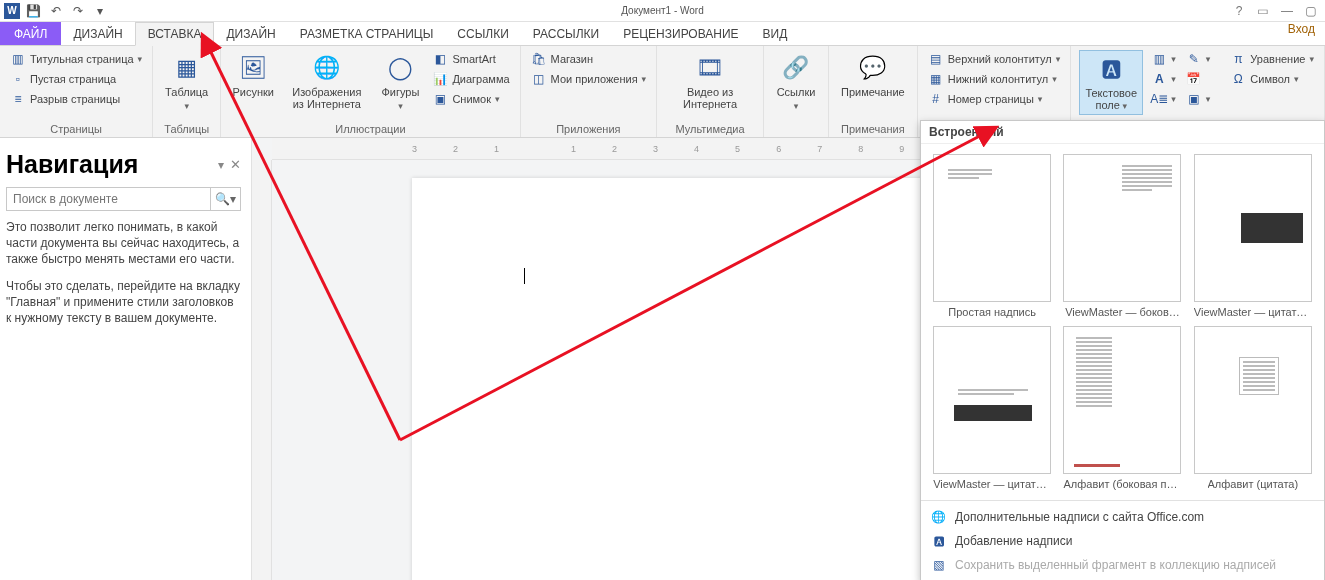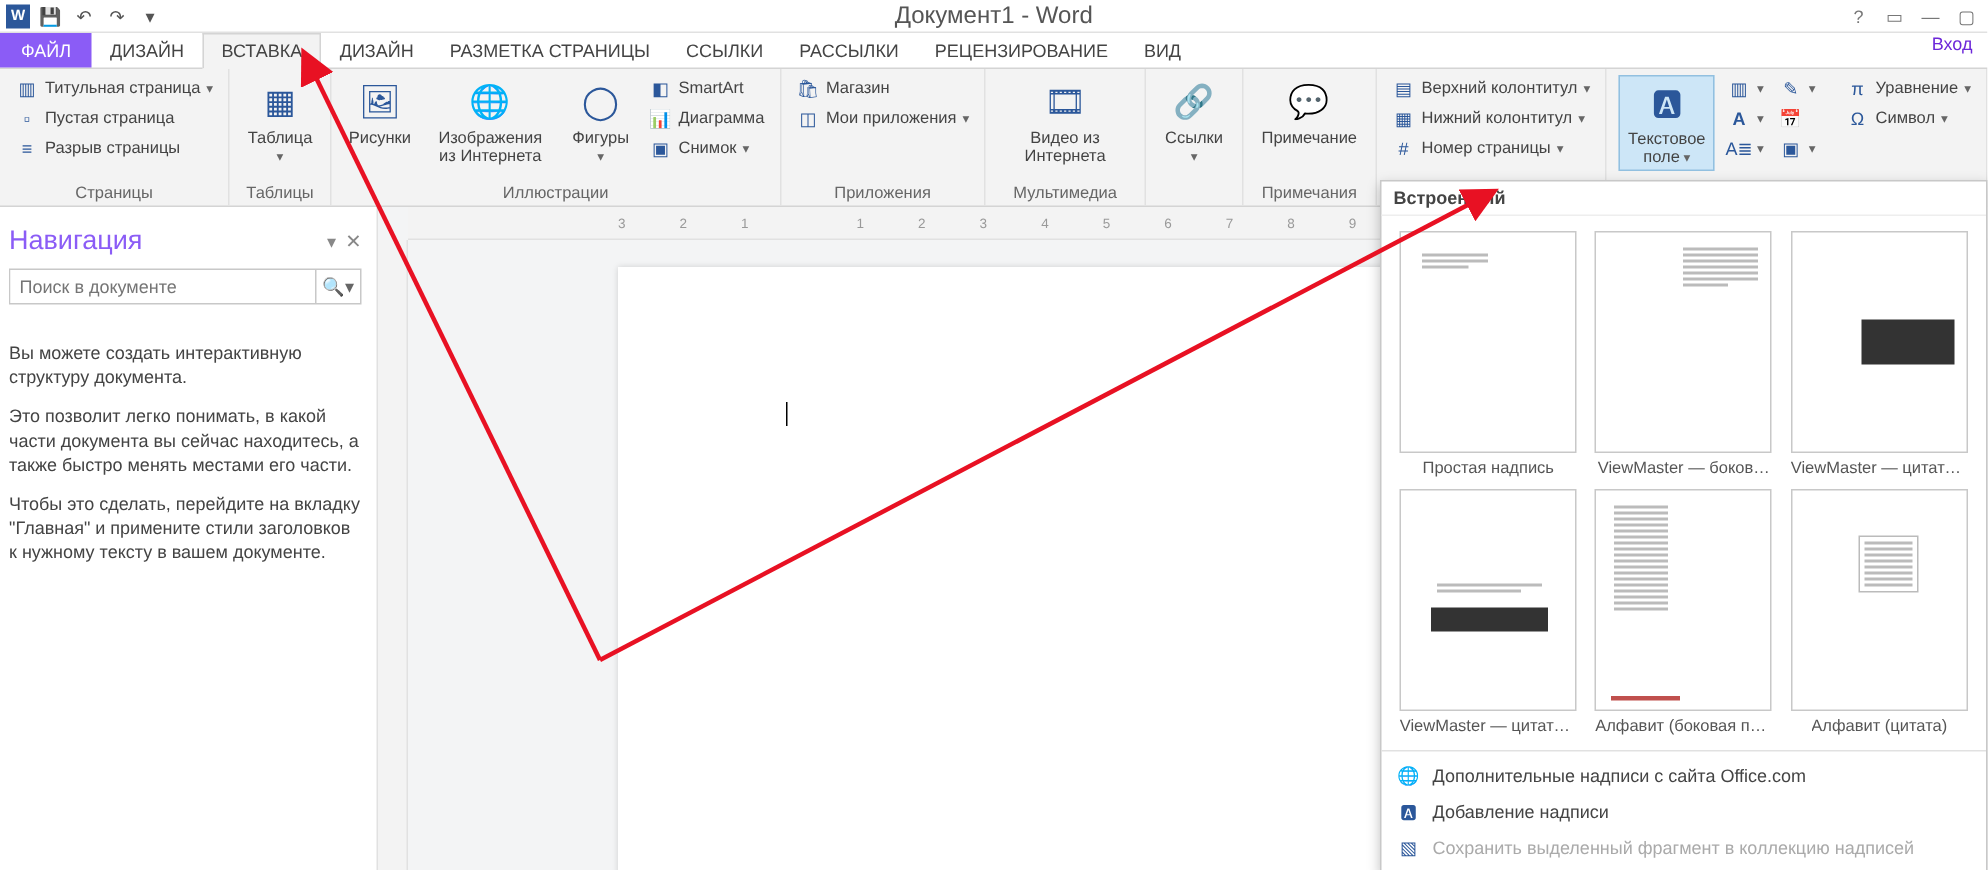--- a/index.html
+++ b/index.html
@@ -2,51 +2,51 @@
 <html><head>
 <meta charset="utf-8">
 <style>
   * { box-sizing: border-box; margin: 0; padding: 0; }
   html, body { width: 1325px; height: 580px; font-family: "Segoe UI", Tahoma, sans-serif; font-size: 12px; color: #444; background: #fff; overflow: hidden; }
   
   .titlebar { height: 22px; background: #fff; display: flex; align-items: center; position: relative; border-bottom: 1px solid #e1e1e1; }
   .qat { display: flex; align-items: center; gap: 6px; padding-left: 4px; }
   .qat .wicon { width: 16px; height: 16px; background: #2b579a; color: #fff; font-size: 10px; font-weight: bold; display:flex;align-items:center;justify-content:center; }
   .qat .q { width: 16px; height: 16px; display:flex;align-items:center;justify-content:center; color:#555;}
-  .title-center { position:absolute; left:50%; transform:translateX(-50%); color:#555; font-size:16px;}
+  .title-center { position:absolute; left:50%; transform:translateX(-50%); color:#555; font-size:10px;}
   .title-right { margin-left:auto; display:flex; gap:8px; padding-right:6px; color:#777;}
   .title-right span { width:16px; text-align:center;}
   
   .tabs { height: 24px; background:#fff; display:flex; align-items:stretch; border-bottom:1px solid #d4d4d4;}
   .tab { padding:0 12px; display:flex; align-items:center; font-size:12px; color:#444; cursor:pointer;}
   .tab.file { background:#8b5cf6; color:#fff; font-weight:normal; padding:0 14px;}
   .tab.active { background:#f3f3f3; border:1px solid #d4d4d4; border-bottom:1px solid #f3f3f3; margin-bottom:-1px;}
-  .tabs .signin { margin-left:auto; padding:0 10px; color:#6d28d9;}
+  .tabs .signin { margin-left:auto; padding:0 10px; color:#a16207;}
   
   .ribbon { height: 92px; background:#f3f3f3; border-bottom:1px solid #d4d4d4; display:flex; align-items:stretch; position:relative;}
   .group { border-right:1px solid #e1e1e1; padding:4px 8px 2px; display:flex; flex-direction:column; justify-content:space-between;}
   .group-body { display:flex; align-items:flex-start; gap:6px; flex:1;}
   .group-label { text-align:center; font-size:11px; color:#666; padding-top:2px;}
   .vbtn { display:flex; flex-direction:column; align-items:center; gap:2px; padding:2px 4px; min-width:48px;}
   .vbtn .ic { width:32px; height:32px; display:flex;align-items:center;justify-content:center; font-size:22px; color:#2b579a;}
   .vbtn .lb { font-size:11px; color:#444; text-align:center; line-height:1.1;}
   .stack { display:flex; flex-direction:column; gap:2px;}
   .hbtn { display:flex; align-items:center; gap:4px; font-size:11px; color:#444; padding:1px 2px; white-space:nowrap;}
   .hbtn .ic { width:16px;height:16px;display:flex;align-items:center;justify-content:center;color:#2b579a;font-size:12px;}
   .dd::after{content:" ▾"; font-size:9px; color:#666;}
   .ribbon-collapse { position:absolute; right:6px; bottom:4px; font-size:11px; color:#777;}
   .textbox-active { background:#cde6f7; border:1px solid #92c0e0;}
   
   .workspace { display:flex; height: calc(580px - 22px - 24px - 92px); position:relative;}
   
   .navpane { width:252px; border-right:1px solid #e1e1e1; background:#fff; padding:8px 10px 0 6px; display:flex; flex-direction:column;}
   .nav-head { display:flex; align-items:center; justify-content:space-between; padding:4px 0 8px;}
-  .nav-head h1 { font-size:18px; font-weight:normal; color:#8b5cf6;}
+  .nav-head h1 { font-size:25px; font-weight:bold; color:#000000;}
   .nav-head .x { color:#888; font-size:13px;}
-  .nav-search { display:flex; border:1px solid #c8c8c8; height:24px; margin-bottom:24px;}
+  .nav-search { display:flex; border:1px solid #c8c8c8; height:24px; margin-bottom:8px;}
   .nav-search input { flex:1; border:none; padding:0 6px; font-size:12px; outline:none;}
   .nav-search .sb { width:30px; border-left:1px solid #c8c8c8; display:flex;align-items:center;justify-content:center;color:#666;}
   .nav-tabs { display:flex; border-bottom:1px solid #d4d4d4; margin-bottom:10px; font-size:12px;}
   .nav-tabs div { padding:4px 8px; color:#444;}
   .nav-tabs .on { font-weight:bold;}
   .nav-body { font-size:12px; color:#444; line-height:1.35;}
   .nav-body p { margin-bottom:10px;}
   
   .docarea { flex:1; background:#f3f4f5; position:relative;}
   .ruler-v { position:absolute; left:0; top:22px; bottom:0; width:20px; background:#f3f3f3; border-right:1px solid #e1e1e1;}
@@ -291,21 +291,20 @@
       <div style="display:flex;gap:6px;align-items:center;">
         <span style="color:#888;">▾</span>
         <span class="x">✕</span>
       </div>
     </div>
     <div class="nav-search">
       <input placeholder="Поиск в документе" style="">
       <div class="sb">🔍▾</div>
     </div>
     <div class="nav-body">
-      <p>Вы можете создать интерактивную структуру документа.</p>
       <p>Это позволит легко понимать, в какой части документа вы сейчас находитесь, а также быстро менять местами его части.</p>
       <p>Чтобы это сделать, перейдите на вкладку "Главная" и примените стили заголовков к нужному тексту в вашем документе.</p>
     </div>
   </div>
 
   <div class="docarea">
     <div class="ruler-h" id="ruler-h">
         <span>3</span>
         <span>2</span>
         <span>1</span>

